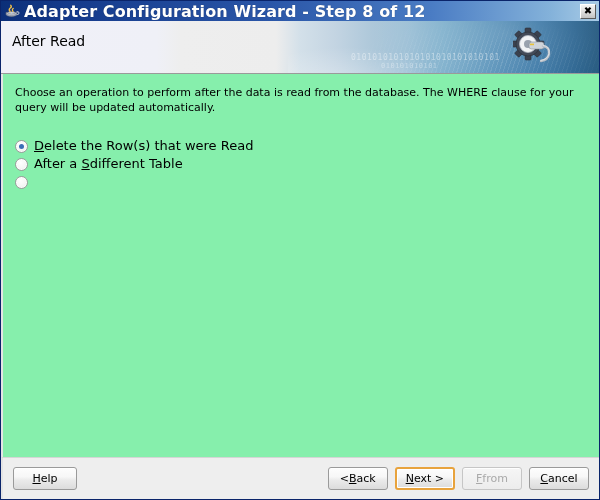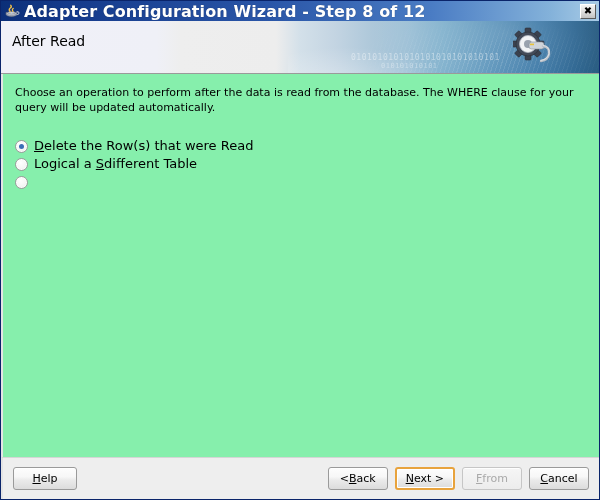--- a/index.html
+++ b/index.html
@@ -322,21 +322,21 @@
     <div class="options">
 
       <div class="option-row">
         <span class="radio checked"></span>
         <span class="option-label"><span></span><span class="mn">D</span><span>elete the Row(s) that were Read</span></span>
       </div>
 
 
       <div class="option-row">
         <span class="radio"></span>
-        <span class="option-label"><span>Logical a </span><span class="mn">S</span><span>different Table</span></span>
+        <span class="option-label"><span>After a </span><span class="mn">S</span><span>different Table</span></span>
       </div>
 
 
       <div class="option-row">
         <span class="radio"></span>
       </div>
 
     </div>
   </div>
 

